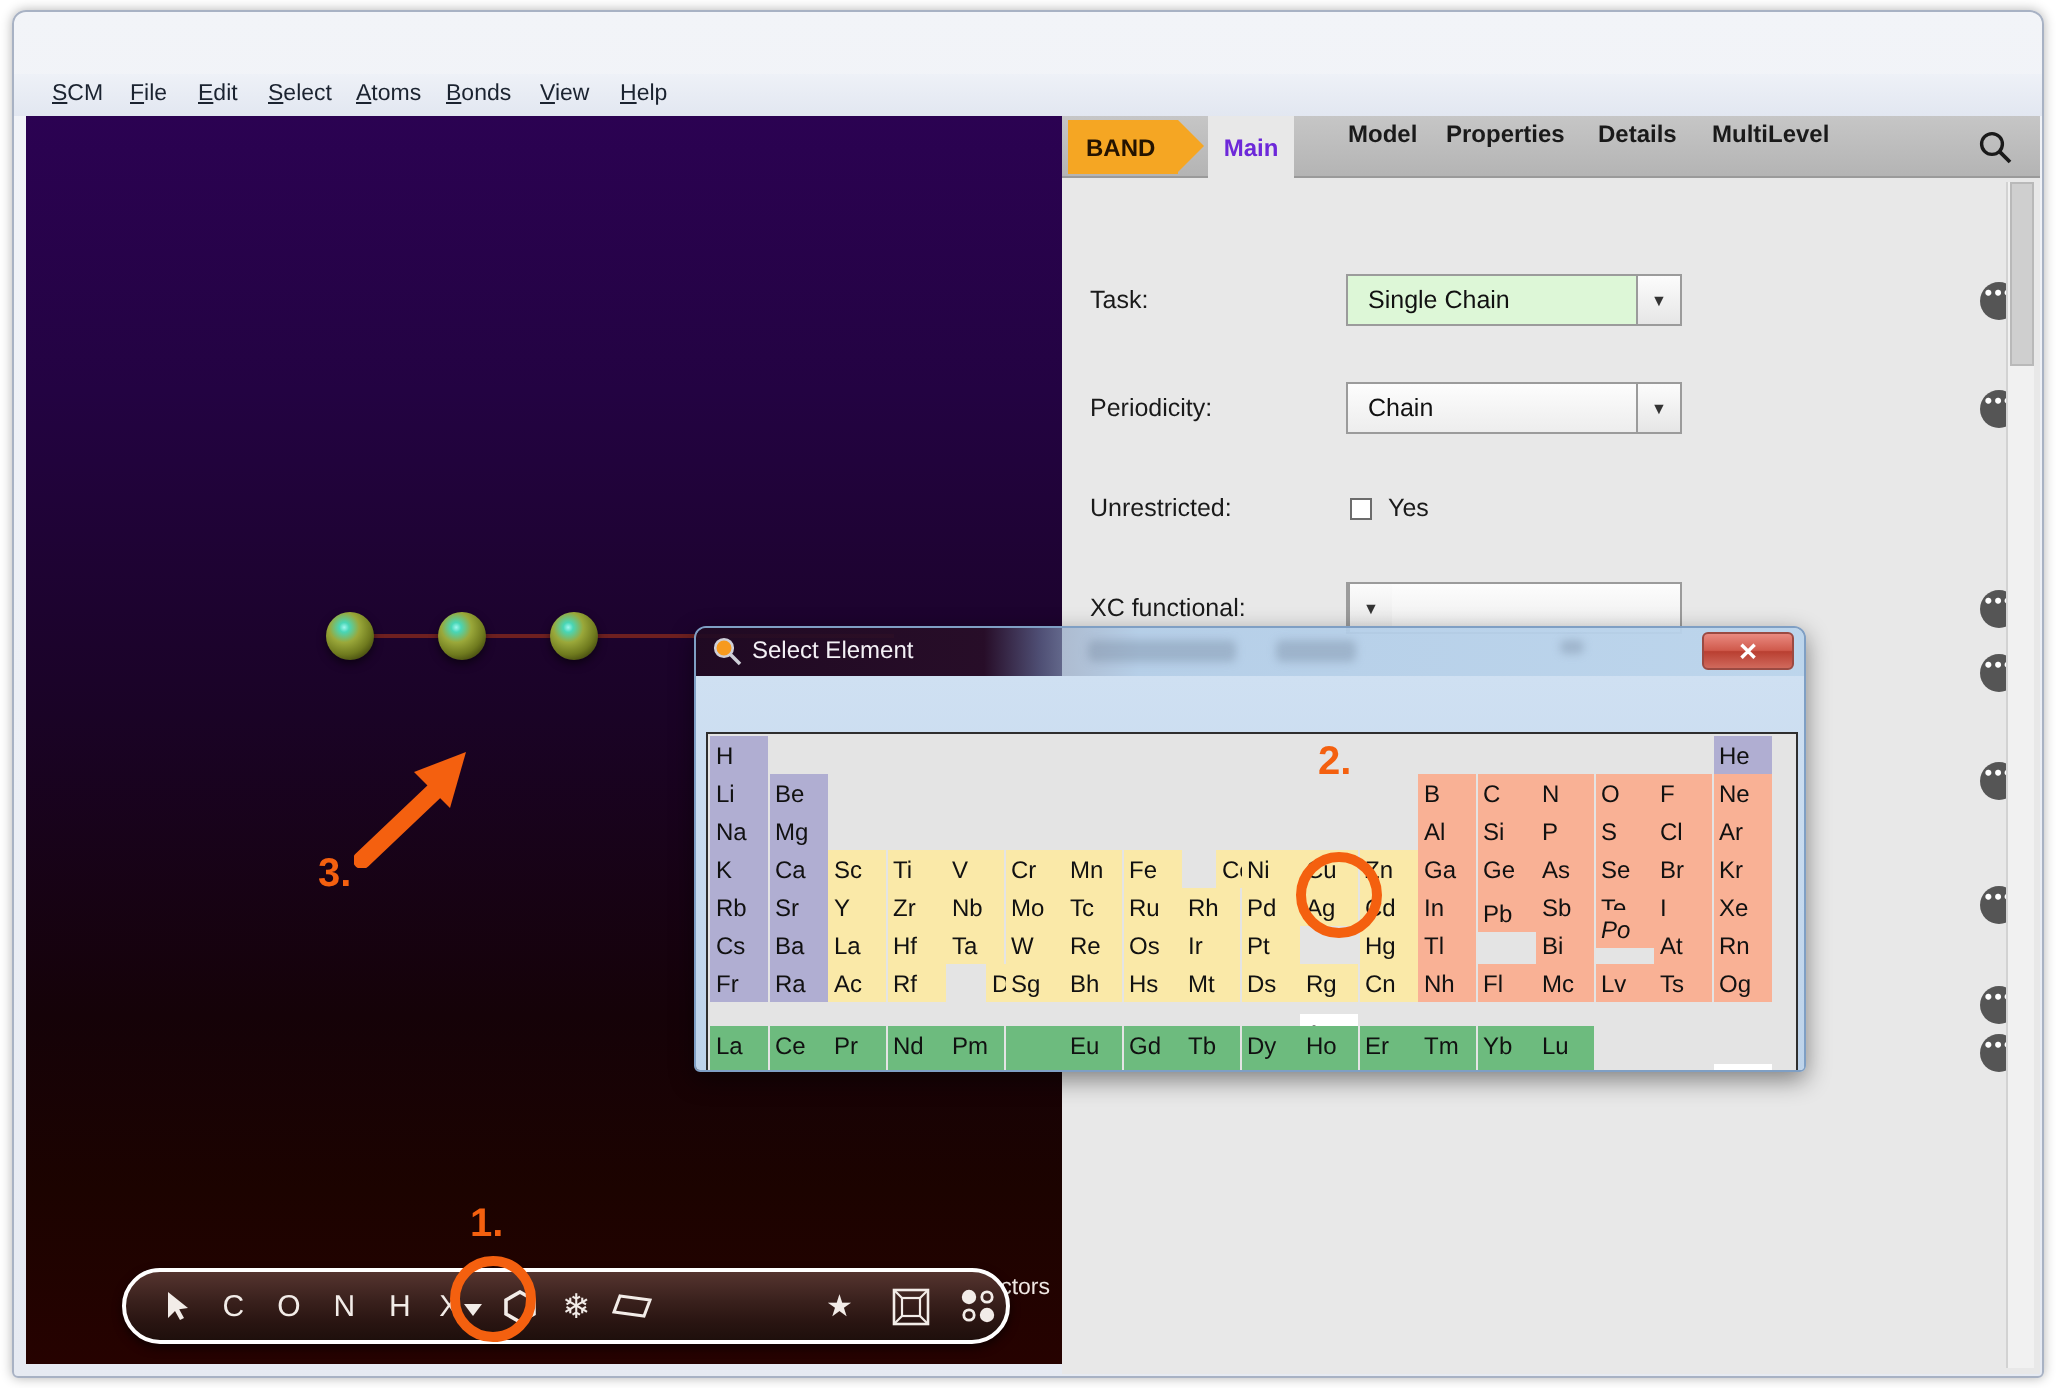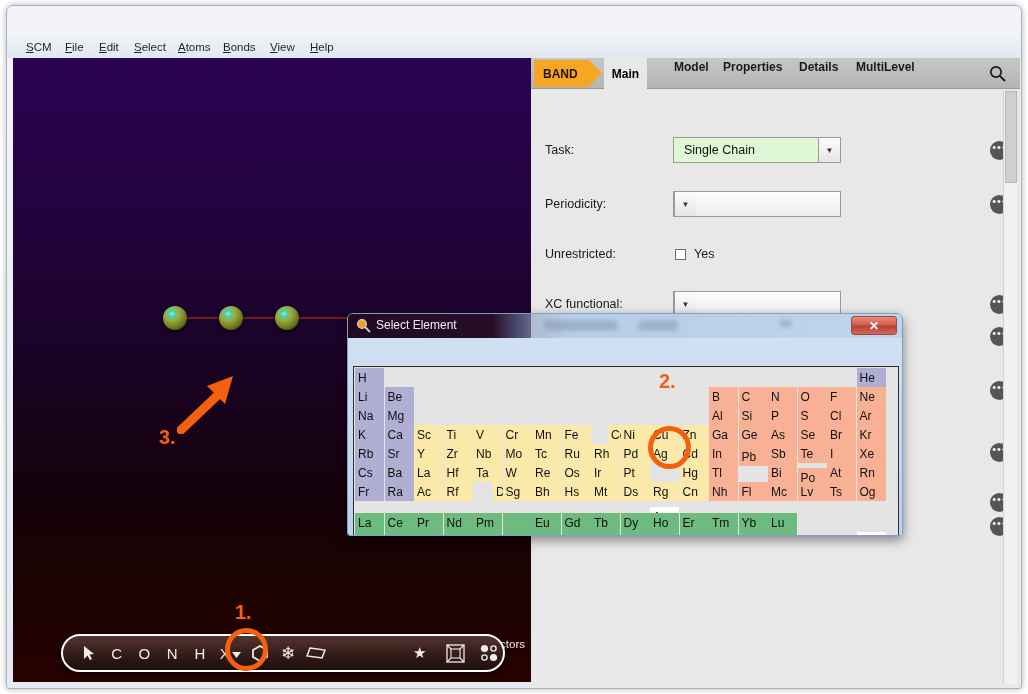--- a/index.html
+++ b/index.html
@@ -67,21 +67,21 @@
   
   #panel{ position:absolute; left:523px; top:0; right:0; bottom:0; background:#e8e8e8; }
   #tabbar{ position:absolute; left:0; top:0; right:0; height:31px;
     background:linear-gradient(#c6c6c6,#b4b4b4); border-bottom:1px solid #9a9a9a; }
   #band-badge{ position:absolute; left:3px; top:2px; height:27px; padding:0 11px 0 9px;
     background:#f5a623; display:flex; align-items:center; font-size:12px; font-weight:bold; color:#241300;}
   #band-badge:after{ content:""; position:absolute; right:-13px; top:0; width:0;height:0;
     border-top:13.5px solid transparent; border-bottom:13.5px solid transparent; border-left:13px solid #f5a623; }
   #tab-main{ position:absolute; left:73px; top:0; width:43px; height:31px;
     background:#e8e8e8; display:flex;align-items:center;justify-content:center;
-    font-size:12px;font-weight:bold;color:#000000; }
+    font-size:12px;font-weight:bold;color:#6d28d9; }
   .tab{ position:absolute; top:0; height:18px; display:flex;align-items:center;
     font-size:12px;font-weight:bold;color:#1a1a1a; }
   #tab-search{ position:absolute; right:0; top:0; width:45px; height:31px;
     display:flex;align-items:center;justify-content:center; }
 
   .row-label{ position:absolute; left:14px; font-size:12.5px; color:#1a1a1a; }
   .combo{ position:absolute; left:142px; width:168px; height:26px;
     border:1px solid #9b9b9b; background:linear-gradient(#fdfdfd,#ededed); display:flex; }
   .combo.green{ background:#ddf7d7; }
   .combo-val{ flex:1; display:flex; align-items:center; padding-left:10px;
@@ -246,20 +246,21 @@
       <div class="combo green" style="top:79px">
         <div class="combo-val">Single Chain</div>
         <div class="combo-arrow">▼</div>
       </div>
       <div class="dots-btn" style="top:83px">
           <span>•••</span>
         </div>
 
       <div class="row-label" style="top:139px">Periodicity:</div>
       <div class="combo" style="top:133px">
+        <div class="combo-val">Chain</div>
         <div class="combo-arrow">▼</div>
       </div>
       <div class="dots-btn" style="top:137px">
           <span>•••</span>
         </div>
 
       <div class="row-label" style="top:189px">Unrestricted:</div>
       <div id="chk-box" style="top:191px"></div>
       <div id="chk-label" style="top:189px">Yes</div>
 
@@ -374,21 +375,21 @@
         <div class="cell d-block" style="left: 148.5px; top: 96px;">W</div>
         <div class="cell d-block" style="left: 178px; top: 96px;">Re</div>
         <div class="cell d-block" style="left: 207.5px; top: 96px;">Os</div>
         <div class="cell d-block" style="left: 237px; top: 96px;">Ir</div>
         <div class="cell d-block" style="left: 266.5px; top: 96px;">Pt</div>
         <div class="cell sel-cell" style="left: 296px; top: 96px;">Au</div>
         <div class="cell d-block" style="left: 325.5px; top: 96px;">Hg</div>
         <div class="cell p-block" style="left: 355px; top: 96px;">Tl</div>
         <div class="cell p-block" style="left: 384.5px; top: 80px;">Pb</div>
         <div class="cell p-block" style="left: 414px; top: 96px;">Bi</div>
-        <div class="cell p-block" style="left: 443.5px; top: 101px;">Po</div>
+        <div class="cell p-block" style="left: 443.5px; top: 88px; font-style: italic;">Po</div>
         <div class="cell p-block" style="left: 473px; top: 96px;">At</div>
         <div class="cell p-block" style="left: 502.5px; top: 96px;">Rn</div>
         <div class="cell s-block" style="left: 1px; top: 115px;">Fr</div>
         <div class="cell s-block" style="left: 30.5px; top: 115px;">Ra</div>
         <div class="cell d-block" style="left: 60px; top: 115px;">Ac</div>
         <div class="cell d-block" style="left: 89.5px; top: 115px;">Rf</div>
         <div class="cell d-block" style="left: 119px; top: 115px; margin-left: 20px;">Db</div>
         <div class="cell d-block" style="left: 148.5px; top: 115px;">Sg</div>
         <div class="cell d-block" style="left: 178px; top: 115px;">Bh</div>
         <div class="cell d-block" style="left: 207.5px; top: 115px;">Hs</div>

